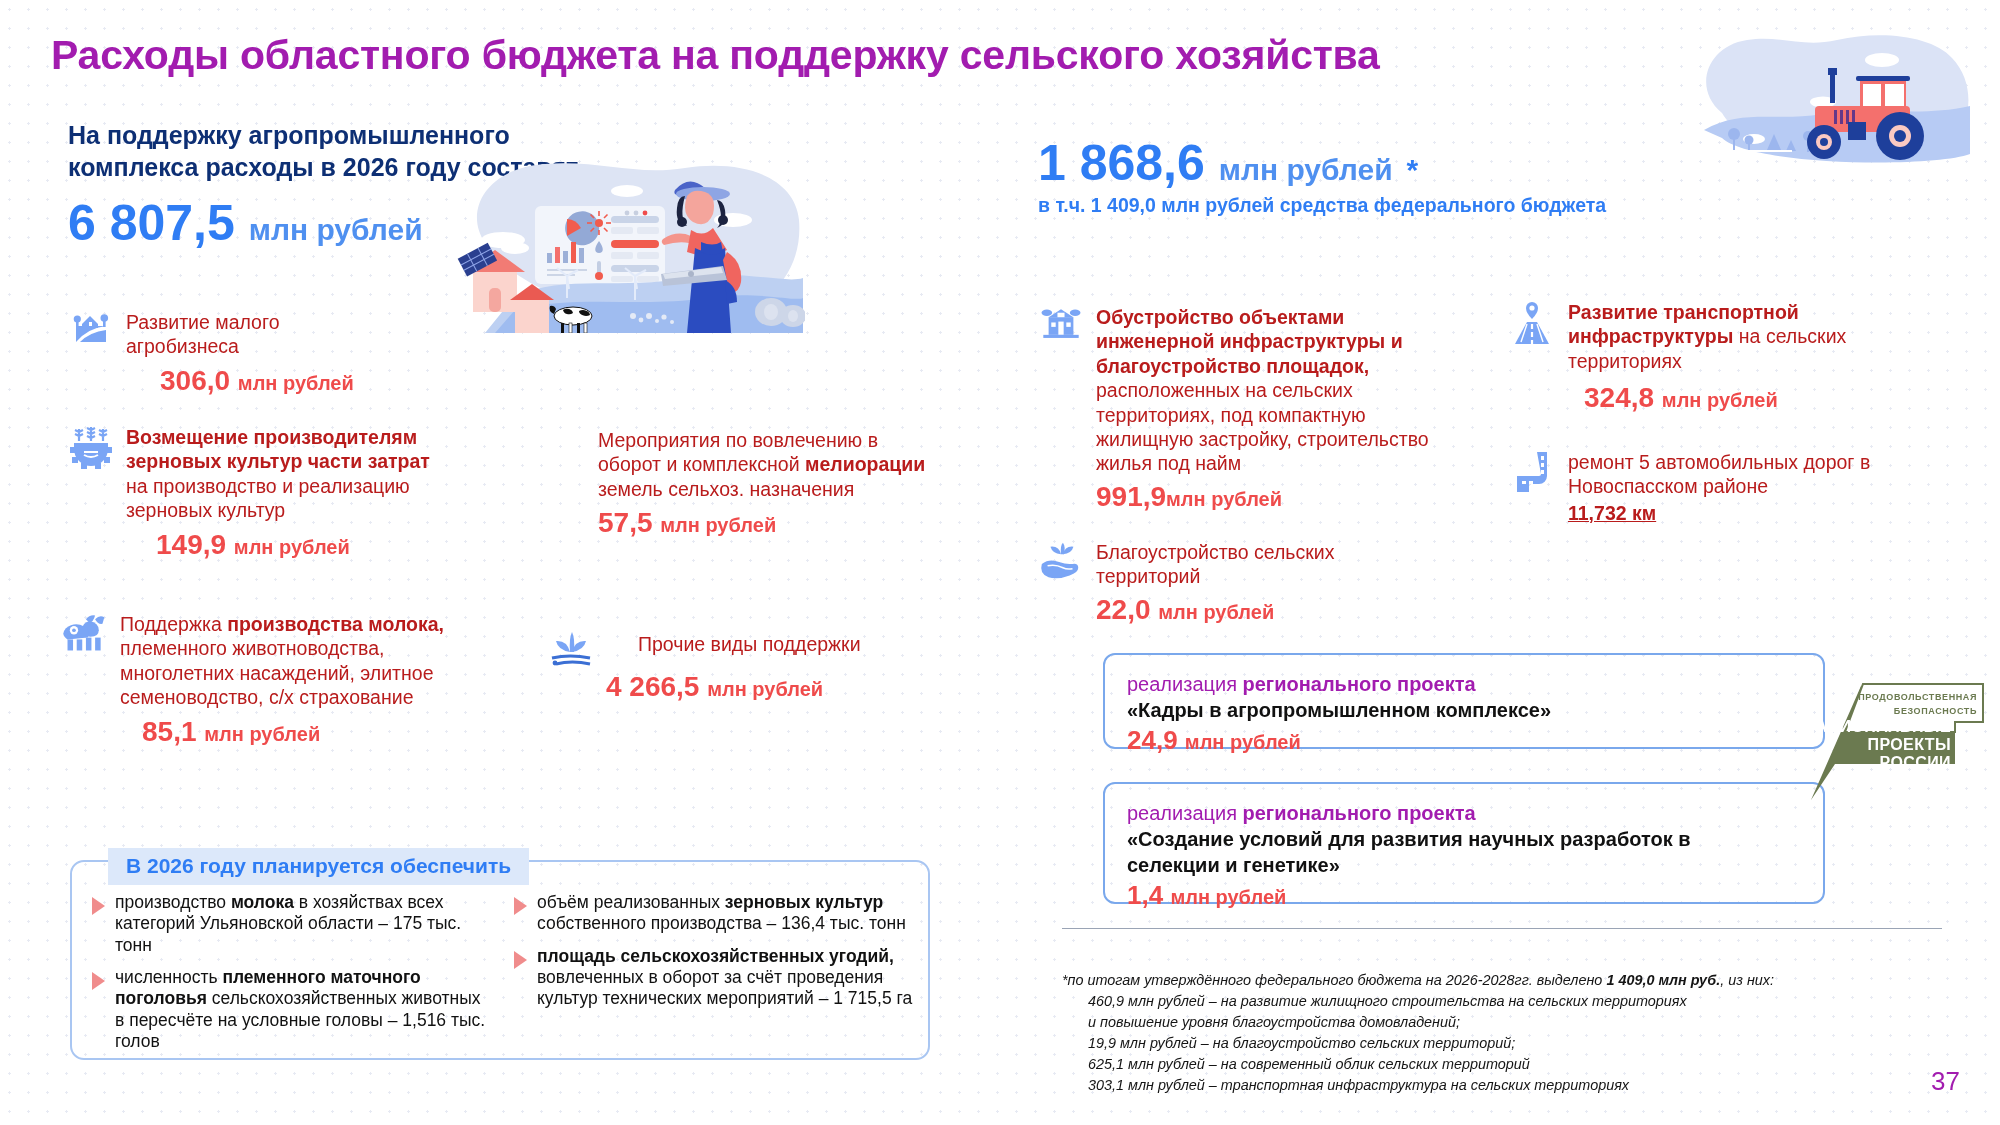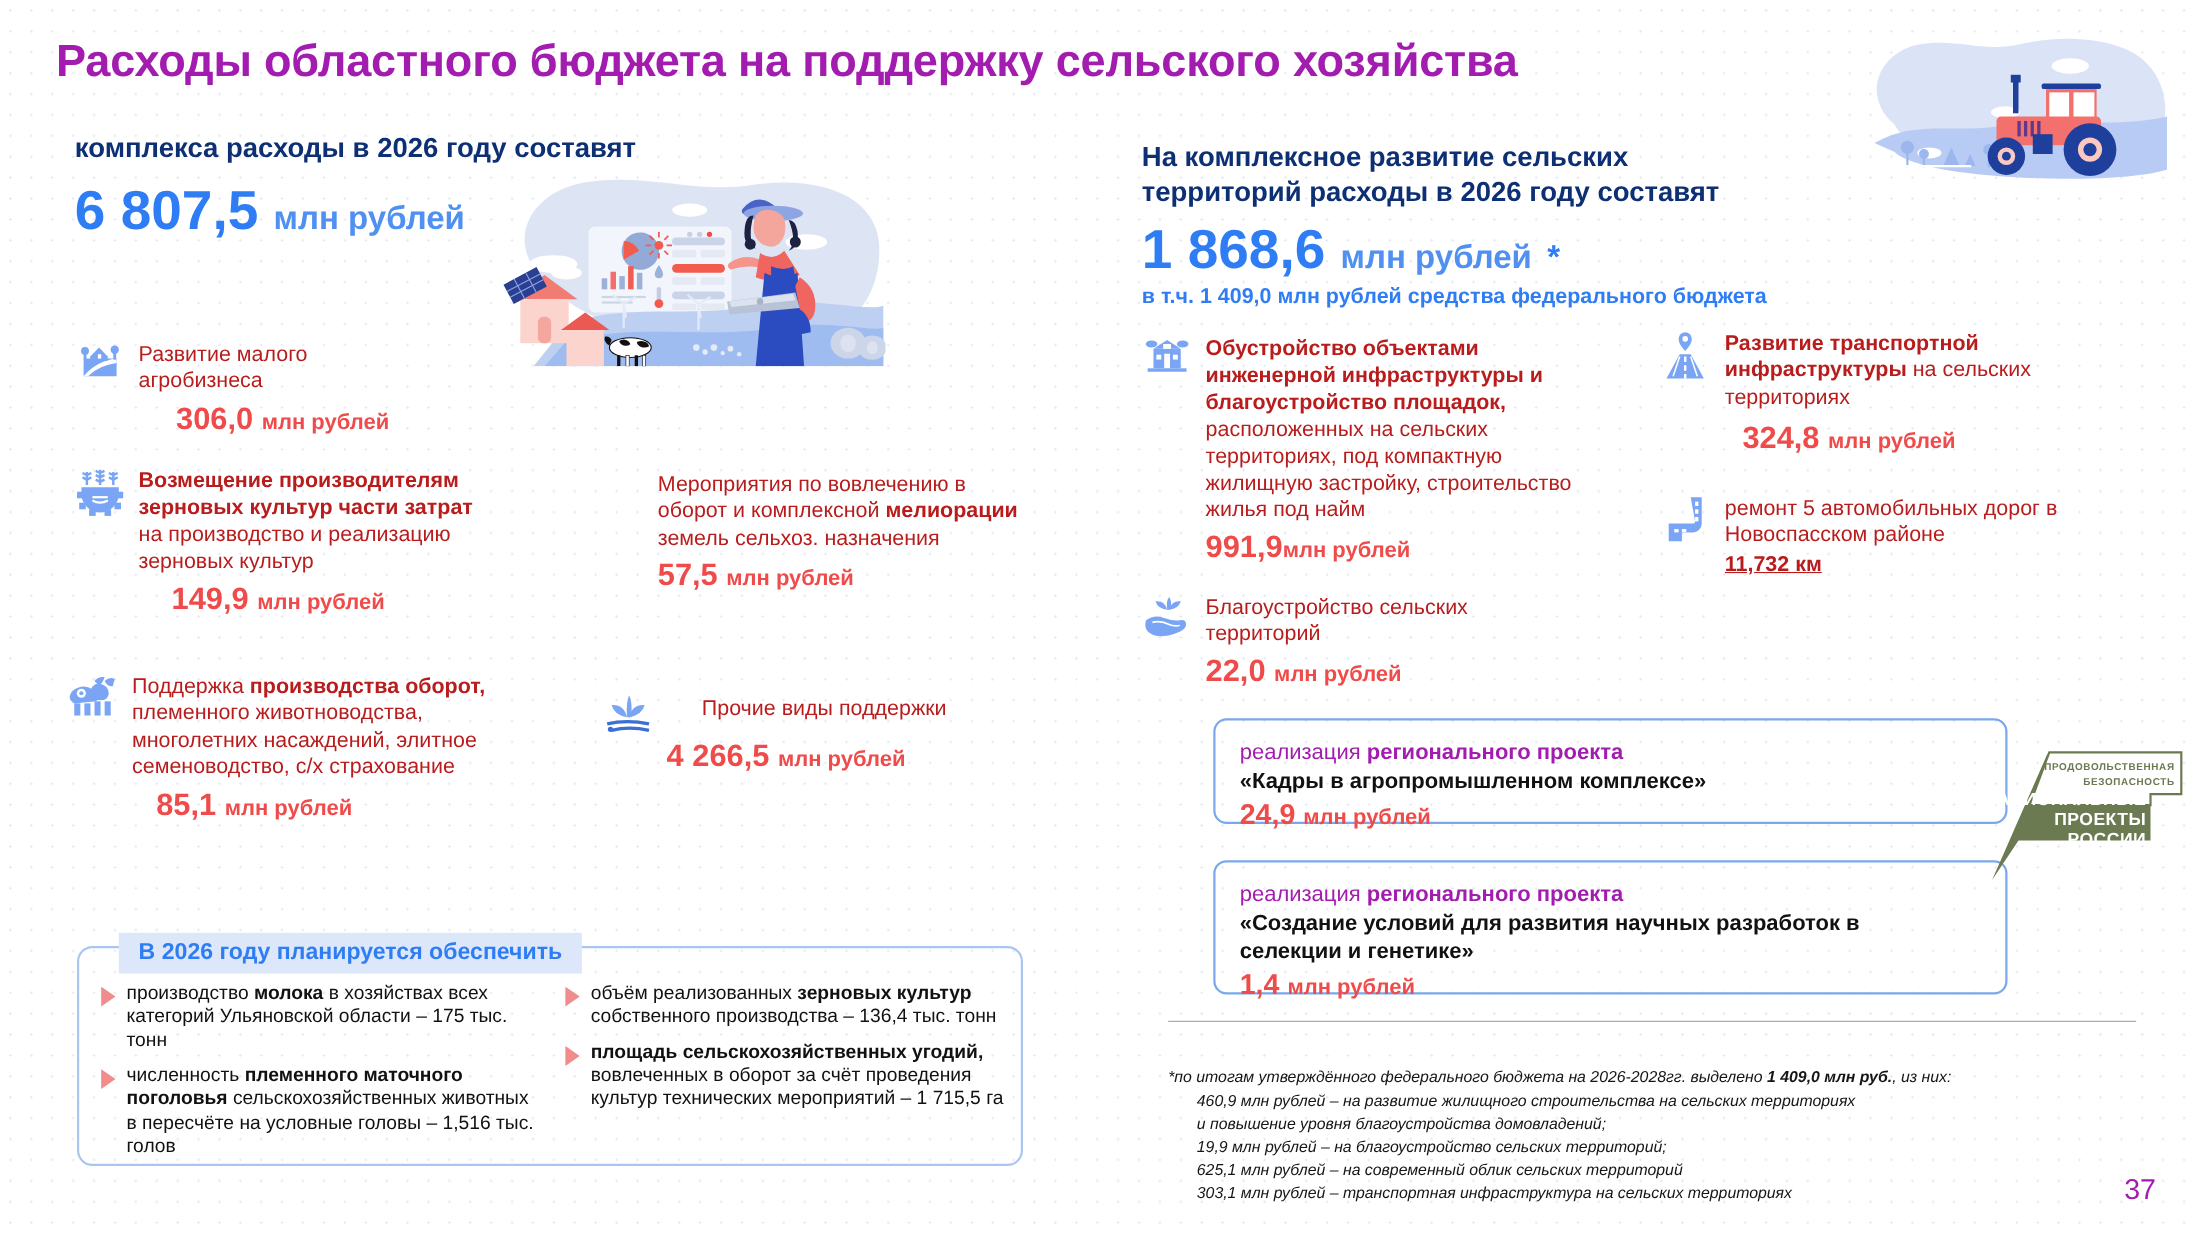--- a/index.html
+++ b/index.html
@@ -160,20 +160,21 @@
       <circle cx="218" cy="118" r="11" fill="#fbc9c2"></circle>
       <circle cx="218" cy="118" r="6" fill="#1e3f9b"></circle>
       <circle cx="142" cy="124" r="17" fill="#1e3f9b"></circle>
       <circle cx="142" cy="124" r="8" fill="#fbc9c2"></circle>
       <circle cx="142" cy="124" r="4" fill="#1e3f9b"></circle>
     </g>
   </svg>
 
   <div class="col-left">
     <div class="lead">
+      <div>На поддержку агропромышленного</div>
       <div>комплекса расходы в 2026 году составят</div>
     </div>
     <div class="bignum" style="margin-top:12px;">
       <span>6 807,5</span>
       <span class="unit">млн рублей</span>
     </div>
   </div>
 
   <svg class="hero-illus" viewBox="0 0 350 185">
     <path d="M30 95 C8 62 32 20 90 16 C145 12 180 28 230 20 C290 11 340 30 344 72 C348 118 320 160 260 170 C170 185 55 140 30 95 Z" fill="#dde4f4"></path>
@@ -356,21 +357,21 @@
       <path d="M4 16 q10 -8 20 -2 q8 5 4 12 l-22 2 q-8 -5 -2 -12z" fill="#7aa5f5"></path>
       <circle cx="13" cy="18" r="4.5" fill="#ffffff"></circle>
         <circle cx="13" cy="18" r="2" fill="#7aa5f5"></circle>
       <rect x="6" y="28" width="6" height="12" fill="#7aa5f5"></rect>
       <rect x="16" y="28" width="6" height="12" fill="#7aa5f5"></rect>
       <rect x="26" y="26" width="6" height="14" fill="#7aa5f5"></rect>
       <rect x="36" y="26" width="6" height="14" fill="#7aa5f5"></rect>
     </svg>
     <div class="body">
       <div class="txt" style="width:370px;">
-        <span>Поддержка </span><b>производства оборот,</b>
+        <span>Поддержка </span><b>производства молока,</b>
         <span>племенного животноводства, многолетних насаждений, элитное семеноводство, с/х страхование</span>
       </div>
       <div class="money" style="margin-left:22px;">
         <span>85,1</span>
         <span class="u">млн рублей</span>
       </div>
     </div>
   </div>
 
   <div class="item" style="left:598px; top:428px; width:340px;">
@@ -400,24 +401,20 @@
         <span>Прочие виды поддержки</span>
       </div>
       <div class="money" style="margin-top:14px;">
         <span>4 266,5</span>
         <span class="u">млн рублей</span>
       </div>
     </div>
   </div>
 
   <div class="col-right">
-    <div class="lead">
-      <div>На комплексное развитие сельских</div>
-      <div>территорий расходы в 2026 году составят</div>
-    </div>
     <div class="bignum" style="margin-top:8px;">
       <span>1 868,6</span>
       <span class="unit">млн рублей</span>
       <span class="star">*</span>
     </div>
     <div class="subnote">в т.ч. 1 409,0 млн рублей средства федерального бюджета</div>
   </div>
 
   <div class="item" style="left:1038px; top:305px; width:400px;">
     <svg class="ico" viewBox="0 0 52 42" width="52" height="42">

